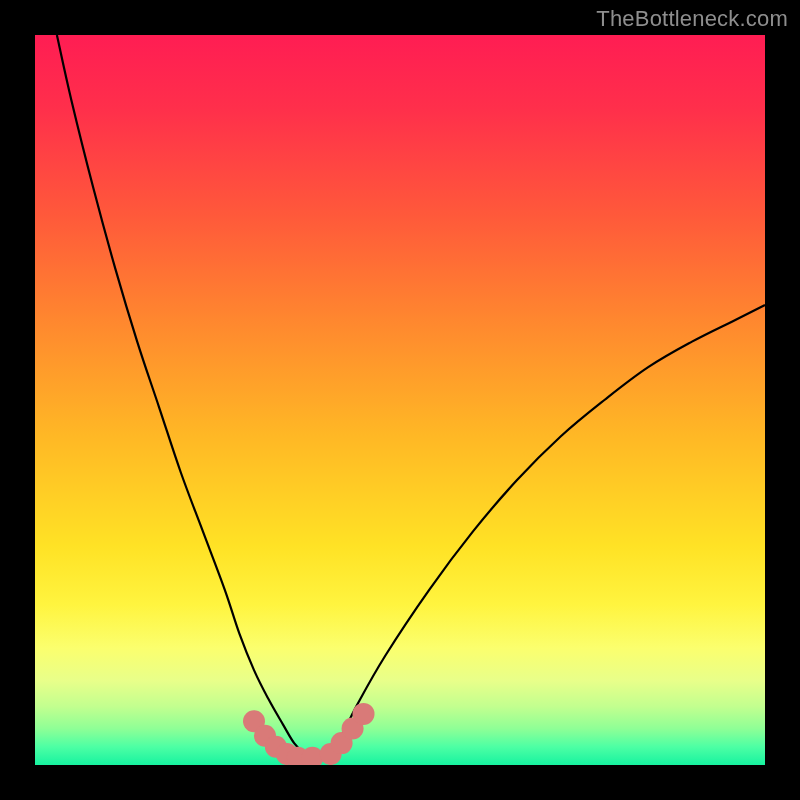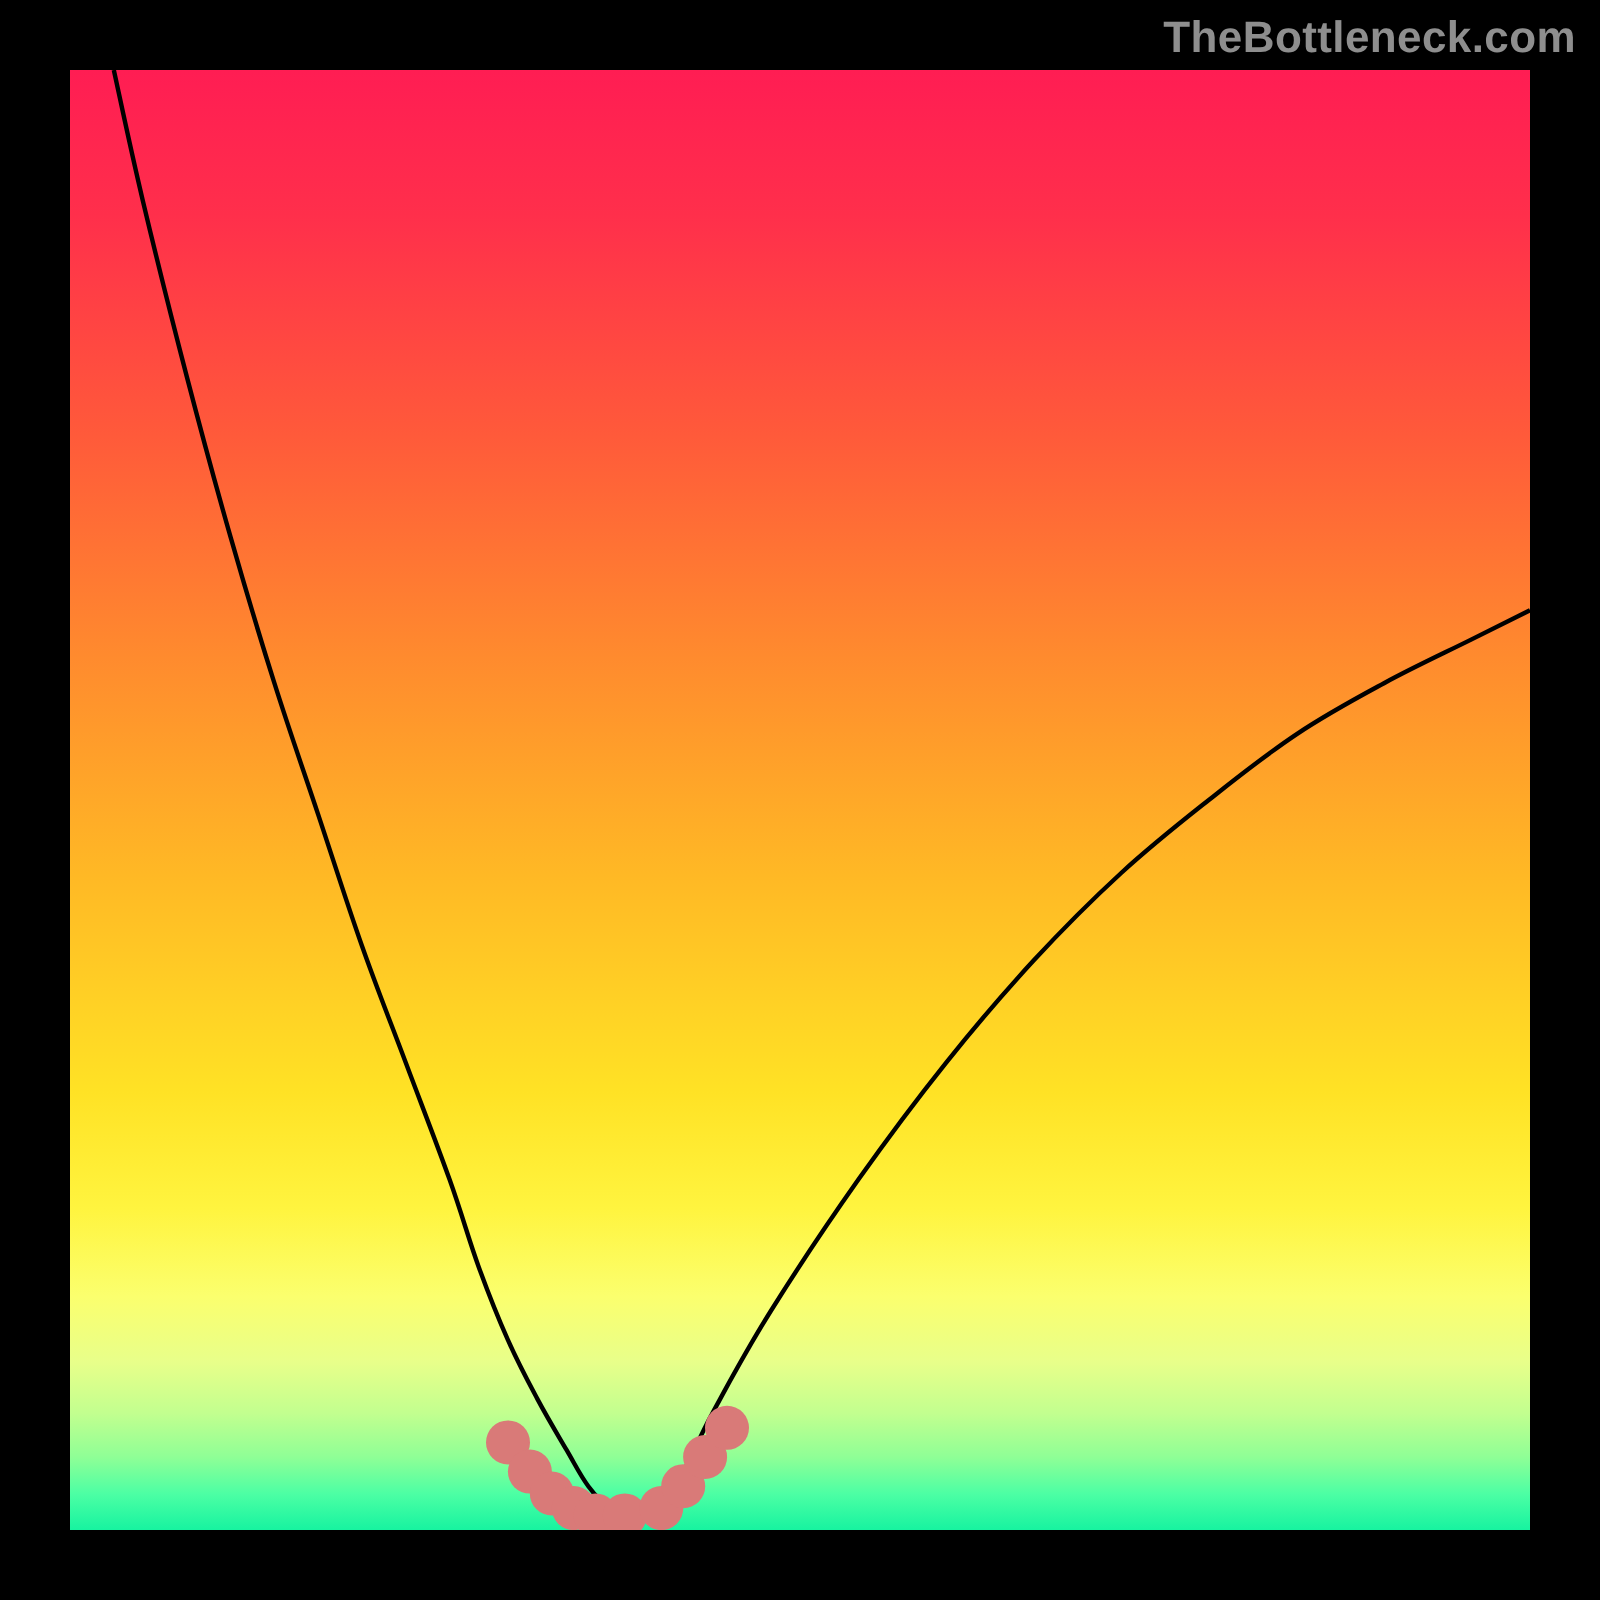--- a/index.html
+++ b/index.html
@@ -39,21 +39,21 @@
     top: 0;
     width: 730px;
     height: 730px;
   }
   .watermark {
     position: absolute;
     top: 6px;
     right: 12px;
     font-family: Arial, Helvetica, sans-serif;
     font-size: 22px;
-    font-weight: 700;
+    font-weight: 400;
     color: #8e8e8e;
     letter-spacing: 0.2px;
   }
 </style>
 </head>
 <body>
 
 <div class="frame">
   <div class="plot">
     <svg class="gradient" viewBox="0 0 730 730" preserveAspectRatio="none">

